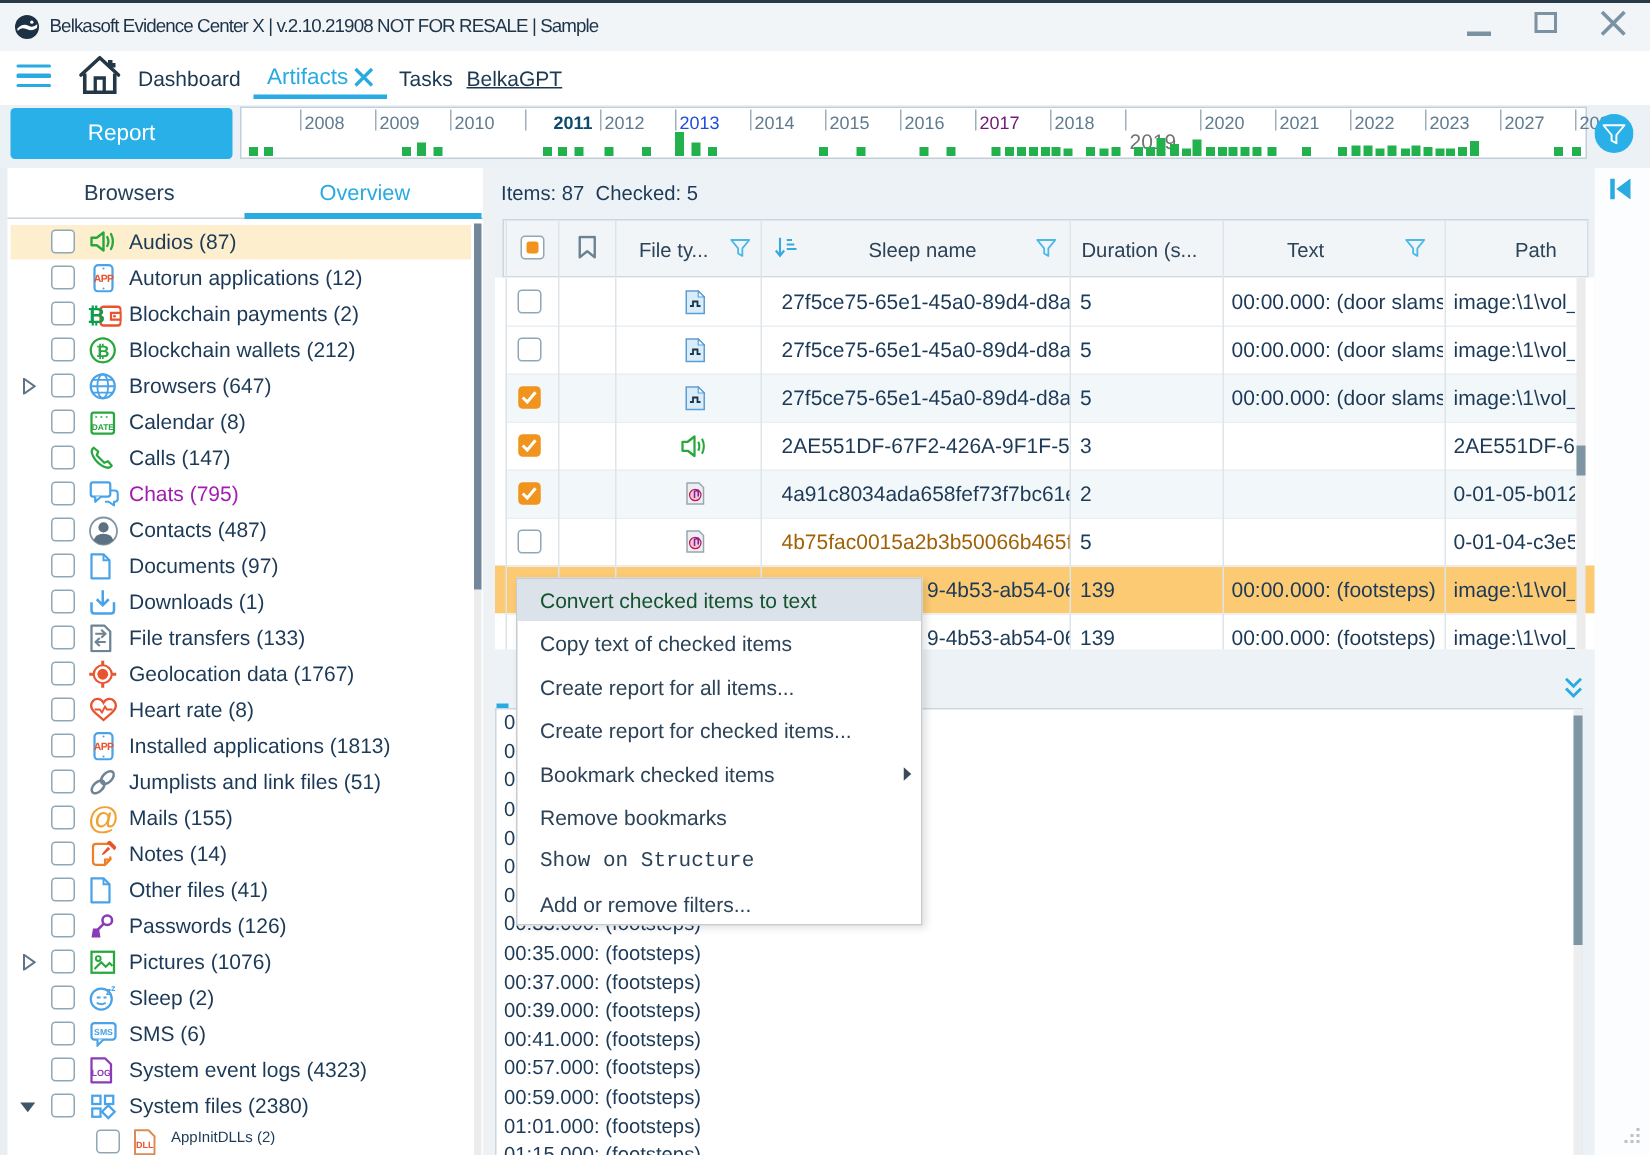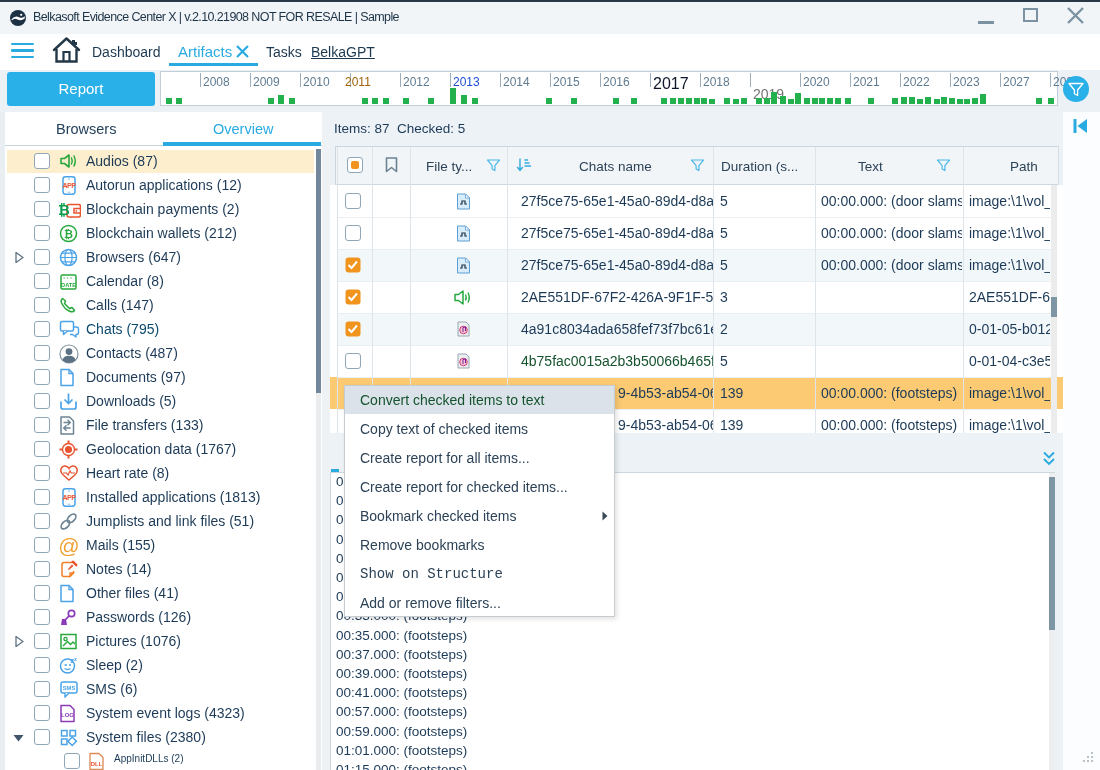--- a/index.html
+++ b/index.html
@@ -40,33 +40,33 @@
 <div class="ab" style="left:169px;top:63px;width:89px;height:3px;background:#29abe2;"></div>
 <div class="ab" style="left:7px;top:72px;width:148px;height:34px;background:#29b0e8;border-radius:3px;color:#fff;font-size:15px;text-align:center;line-height:34px;">Report</div>
 <div class="ab" style="left:160px;top:71px;width:898px;height:35px;background:#ffffff;border:1px solid #c2cfd9;"></div>
 <div class="ab" style="left:200px;top:73px;width:1px;height:14px;background:#9fb0bd;"></div>
 <div class="ab" style="left:203px;top:74.5px;font-size:12px;color:#5f7b90;">2008</div>
 <div class="ab" style="left:250px;top:73px;width:1px;height:14px;background:#9fb0bd;"></div>
 <div class="ab" style="left:253px;top:74.5px;font-size:12px;color:#5f7b90;">2009</div>
 <div class="ab" style="left:300px;top:73px;width:1px;height:14px;background:#9fb0bd;"></div>
 <div class="ab" style="left:303px;top:74.5px;font-size:12px;color:#5f7b90;">2010</div>
 <div class="ab" style="left:350px;top:73px;width:1px;height:14px;background:#9fb0bd;"></div>
-<div class="ab" style="left:345px;top:74.5px;font-size:12px;color:#a16207;">2011</div>
+<div class="ab" style="left:369px;top:74.5px;font-size:12px;color:#0c4a6e;font-weight:bold;">2011</div>
 <div class="ab" style="left:400px;top:73px;width:1px;height:14px;background:#9fb0bd;"></div>
 <div class="ab" style="left:403px;top:74.5px;font-size:12px;color:#5f7b90;">2012</div>
 <div class="ab" style="left:450px;top:73px;width:1px;height:14px;background:#9fb0bd;"></div>
 <div class="ab" style="left:453px;top:74.5px;font-size:12px;color:#1d4ed8;">2013</div>
 <div class="ab" style="left:500px;top:73px;width:1px;height:14px;background:#9fb0bd;"></div>
 <div class="ab" style="left:503px;top:74.5px;font-size:12px;color:#5f7b90;">2014</div>
 <div class="ab" style="left:550px;top:73px;width:1px;height:14px;background:#9fb0bd;"></div>
 <div class="ab" style="left:553px;top:74.5px;font-size:12px;color:#5f7b90;">2015</div>
 <div class="ab" style="left:600px;top:73px;width:1px;height:14px;background:#9fb0bd;"></div>
 <div class="ab" style="left:603px;top:74.5px;font-size:12px;color:#5f7b90;">2016</div>
 <div class="ab" style="left:650px;top:73px;width:1px;height:14px;background:#9fb0bd;"></div>
-<div class="ab" style="left:653px;top:74.5px;font-size:16px;color:#0f172a;">2017</div>
+<div class="ab" style="left:653px;top:74.5px;font-size:12px;color:#701a75;">2017</div>
 <div class="ab" style="left:700px;top:73px;width:1px;height:14px;background:#9fb0bd;"></div>
 <div class="ab" style="left:703px;top:74.5px;font-size:12px;color:#5f7b90;">2018</div>
 <div class="ab" style="left:750px;top:73px;width:1px;height:14px;background:#9fb0bd;"></div>
 <div class="ab" style="left:753px;top:86px;font-size:14px;color:#737373;">2019</div>
 <div class="ab" style="left:800px;top:73px;width:1px;height:14px;background:#9fb0bd;"></div>
 <div class="ab" style="left:803px;top:74.5px;font-size:12px;color:#5f7b90;">2020</div>
 <div class="ab" style="left:850px;top:73px;width:1px;height:14px;background:#9fb0bd;"></div>
 <div class="ab" style="left:853px;top:74.5px;font-size:12px;color:#5f7b90;">2021</div>
 <div class="ab" style="left:900px;top:73px;width:1px;height:14px;background:#9fb0bd;"></div>
 <div class="ab" style="left:903px;top:74.5px;font-size:12px;color:#5f7b90;">2022</div>
@@ -211,21 +211,21 @@
   </div>
 <div class="ab" style="left:86px;top:297px;font-size:14px;color:#1c3a57;">Calls (147)</div>
 <div class="ab" style="left:34px;top:321px;width:16px;height:16px;border:1px solid #90a7b8;border-radius:3px;background:#fff;"></div>
 <div class="ab" style="left:59px;top:320px;">
     <svg width="21" height="18" viewBox="0 0 21 18">
       <path d="M14.5 7 L17.5 7 Q19.5 7 19.5 9 L19.5 12.5 Q19.5 14.5 17.5 14.5 L17 14.5 L17 17 L13.5 14.5 L11 14.5" fill="#fff" stroke="#4aa3e8" stroke-width="1.4" stroke-linejoin="round"></path>
       <rect x="1.5" y="1.5" width="13" height="9.5" rx="1.5" fill="#fff" stroke="#4aa3e8" stroke-width="1.5"></rect>
       <path d="M4.5 11 L4.5 14.5 L8.5 11" fill="#fff" stroke="#4aa3e8" stroke-width="1.5" stroke-linejoin="round"></path>
     </svg>
   </div>
-<div class="ab" style="left:86px;top:321px;font-size:14px;color:#0c4a6e;text-align:right;">Chats (795)</div>
+<div class="ab" style="left:86px;top:321px;font-size:14px;color:#a21caf;text-align:right;">Chats (795)</div>
 <div class="ab" style="left:34px;top:345px;width:16px;height:16px;border:1px solid #90a7b8;border-radius:3px;background:#fff;"></div>
 <div class="ab" style="left:59px;top:344px;">
     <svg width="20" height="20" viewBox="0 0 20 20">
       <circle cx="10" cy="10" r="9" fill="#fff" stroke="#8294a0" stroke-width="1.2"></circle>
       <circle cx="10" cy="7.6" r="3.4" fill="#5c7183"></circle>
       <path d="M3.4 16.2 Q4.5 11.8 10 11.8 Q15.5 11.8 16.6 16.2 Q13.5 19 10 19 Q6.5 19 3.4 16.2 Z" fill="#5c7183"></path>
     </svg>
   </div>
 <div class="ab" style="left:86px;top:345px;font-size:14px;color:#1c3a57;">Contacts (487)</div>
 <div class="ab" style="left:34px;top:369px;width:16px;height:16px;border:1px solid #90a7b8;border-radius:3px;background:#fff;"></div>
@@ -236,21 +236,21 @@
     </svg>
   </div>
 <div class="ab" style="left:86px;top:369px;font-size:14px;color:#1c3a57;">Documents (97)</div>
 <div class="ab" style="left:34px;top:393px;width:16px;height:16px;border:1px solid #90a7b8;border-radius:3px;background:#fff;"></div>
 <div class="ab" style="left:59px;top:392px;">
     <svg width="19" height="19" viewBox="0 0 19 19">
       <path d="M2 9.5 L2 15 Q2 17 4 17 L15 17 Q17 17 17 15 L17 9.5" fill="none" stroke="#4aa3e8" stroke-width="1.7"></path>
       <path d="M9.5 1.5 L9.5 11 M5.5 7.5 L9.5 11.5 L13.5 7.5" fill="none" stroke="#4aa3e8" stroke-width="1.7"></path>
     </svg>
   </div>
-<div class="ab" style="left:86px;top:393px;font-size:14px;color:#1c3a57;">Downloads (5)</div>
+<div class="ab" style="left:86px;top:393px;font-size:14px;color:#1c3a57;">Downloads (1)</div>
 <div class="ab" style="left:34px;top:417px;width:16px;height:16px;border:1px solid #90a7b8;border-radius:3px;background:#fff;"></div>
 <div class="ab" style="left:59px;top:416px;">
     <svg width="16" height="19" viewBox="0 0 16 19">
       <path d="M2 1 L10.5 1 L14.5 5 L14.5 18 L2 18 Z" fill="#fff" stroke="#6d8494" stroke-width="1.5" stroke-linejoin="round"></path>
       <path d="M4.5 6.5 L11 6.5 M8.5 3.8 L11.3 6.5 L8.5 9.2" fill="none" stroke="#6d8494" stroke-width="1.4"></path>
       <path d="M11.5 12 L5 12 M7.5 9.3 L4.7 12 L7.5 14.7" fill="none" stroke="#6d8494" stroke-width="1.4"></path>
     </svg>
   </div>
 <div class="ab" style="left:86px;top:417px;font-size:14px;color:#1c3a57;">File transfers (133)</div>
 <div class="ab" style="left:34px;top:441px;width:16px;height:16px;border:1px solid #90a7b8;border-radius:3px;background:#fff;"></div>
@@ -419,21 +419,21 @@
 <path d="M1.5 1 L11.5 1 L11.5 14.5 L6.5 10.5 L1.5 14.5 Z" fill="none" stroke="#6b8293" stroke-width="1.6" stroke-linejoin="round"></path>
   </svg>
 <div class="ab" style="left:426px;top:159px;font-size:13.5px;color:#2c4257;">File ty...</div>
 <svg class="ab" style="left:486px;top:158px" width="15" height="15" viewBox="0 0 15 15">
     <path d="M1.5 2 L13.5 2 L8.9 7.6 L8.9 12.6 L6.1 11 L6.1 7.6 Z" fill="none" stroke="#4ab8e8" stroke-width="1.2" stroke-linejoin="round"></path>
   </svg>
 <svg class="ab" style="left:516px;top:157px" width="16" height="16" viewBox="0 0 16 16">
 <path d="M4 1.5 L4 13 M1.2 10 L4 13.5 L6.8 10" fill="none" stroke="#35aade" stroke-width="1.4"></path>
 <path d="M8.5 3 L12 3 M8.5 6 L13.5 6 M8.5 9 L15 9" stroke="#35aade" stroke-width="1.4"></path>
   </svg>
-<div class="ab" style="left:579px;top:159px;font-size:13.5px;color:#2c4257;">Chats name</div>
+<div class="ab" style="left:579px;top:159px;font-size:13.5px;color:#2c4257;">Sleep name</div>
 <svg class="ab" style="left:690px;top:158px" width="15" height="15" viewBox="0 0 15 15">
     <path d="M1.5 2 L13.5 2 L8.9 7.6 L8.9 12.6 L6.1 11 L6.1 7.6 Z" fill="none" stroke="#4ab8e8" stroke-width="1.2" stroke-linejoin="round"></path>
   </svg>
 <div class="ab" style="left:721px;top:159px;font-size:13.5px;color:#2c4257;">Duration (s...</div>
 <div class="ab" style="left:858px;top:159px;font-size:13.5px;color:#2c4257;">Text</div>
 <svg class="ab" style="left:936px;top:158px" width="15" height="15" viewBox="0 0 15 15">
     <path d="M1.5 2 L13.5 2 L8.9 7.6 L8.9 12.6 L6.1 11 L6.1 7.6 Z" fill="none" stroke="#4ab8e8" stroke-width="1.2" stroke-linejoin="round"></path>
   </svg>
 <div class="ab" style="left:1010px;top:159px;font-size:13.5px;color:#2c4257;">Path</div>
 <div class="ab" style="left:345px;top:193px;width:16px;height:16px;border:1px solid #90a7b8;border-radius:3px;background:#fff;"></div>
@@ -504,21 +504,21 @@
 <div class="ab" style="left:720px;top:320.5px;font-size:14px;color:#1c3a57;">2</div>
 <div class="ab" style="left:969px;top:320.5px;width:81px;font-size:14px;color:#1c3a57;white-space:nowrap;overflow:hidden;">0-01-05-b012</div>
 <div class="ab" style="left:345px;top:353px;width:16px;height:16px;border:1px solid #90a7b8;border-radius:3px;background:#fff;"></div>
 <div class="ab" style="left:457px;top:353px;">
     <svg width="13" height="16" viewBox="0 0 13 16">
       <path d="M1 1 L9 1 L12 4 L12 15 L1 15 Z" fill="#eceff1" stroke="#9aa7b0" stroke-width="1"></path>
       <circle cx="6.5" cy="9" r="3.8" fill="#f5c6d0" stroke="#c2185b" stroke-width="0.8"></circle>
       <path d="M6 11 L6 6.5 L8.5 6 L8.5 10" fill="none" stroke="#7b1fa2" stroke-width="1"></path>
     </svg>
   </div>
-<div class="ab" style="left:521px;top:352.5px;width:192px;font-size:14px;color:#14532d;white-space:nowrap;overflow:hidden;">4b75fac0015a2b3b50066b465f</div>
+<div class="ab" style="left:521px;top:352.5px;width:192px;font-size:14px;color:#a16207;white-space:nowrap;overflow:hidden;">4b75fac0015a2b3b50066b465f</div>
 <div class="ab" style="left:720px;top:352.5px;font-size:14px;color:#1c3a57;">5</div>
 <div class="ab" style="left:969px;top:352.5px;width:81px;font-size:14px;color:#1c3a57;white-space:nowrap;overflow:hidden;">0-01-04-c3e5</div>
 <div class="ab" style="left:618px;top:384.5px;width:95px;font-size:14px;color:#1c3a57;white-space:nowrap;overflow:hidden;">9-4b53-ab54-06</div>
 <div class="ab" style="left:720px;top:384.5px;font-size:14px;color:#1c3a57;">139</div>
 <div class="ab" style="left:821px;top:384.5px;width:141px;font-size:14px;color:#1c3a57;white-space:nowrap;overflow:hidden;">00:00.000: (footsteps)</div>
 <div class="ab" style="left:969px;top:384.5px;width:81px;font-size:14px;color:#1c3a57;white-space:nowrap;overflow:hidden;">image:\1\vol_vol</div>
 <div class="ab" style="left:618px;top:416.5px;width:95px;font-size:14px;color:#1c3a57;white-space:nowrap;overflow:hidden;">9-4b53-ab54-06</div>
 <div class="ab" style="left:720px;top:416.5px;font-size:14px;color:#1c3a57;">139</div>
 <div class="ab" style="left:821px;top:416.5px;width:141px;font-size:14px;color:#1c3a57;white-space:nowrap;overflow:hidden;">00:00.000: (footsteps)</div>
 <div class="ab" style="left:969px;top:416.5px;width:81px;font-size:14px;color:#1c3a57;white-space:nowrap;overflow:hidden;">image:\1\vol_vol</div>

